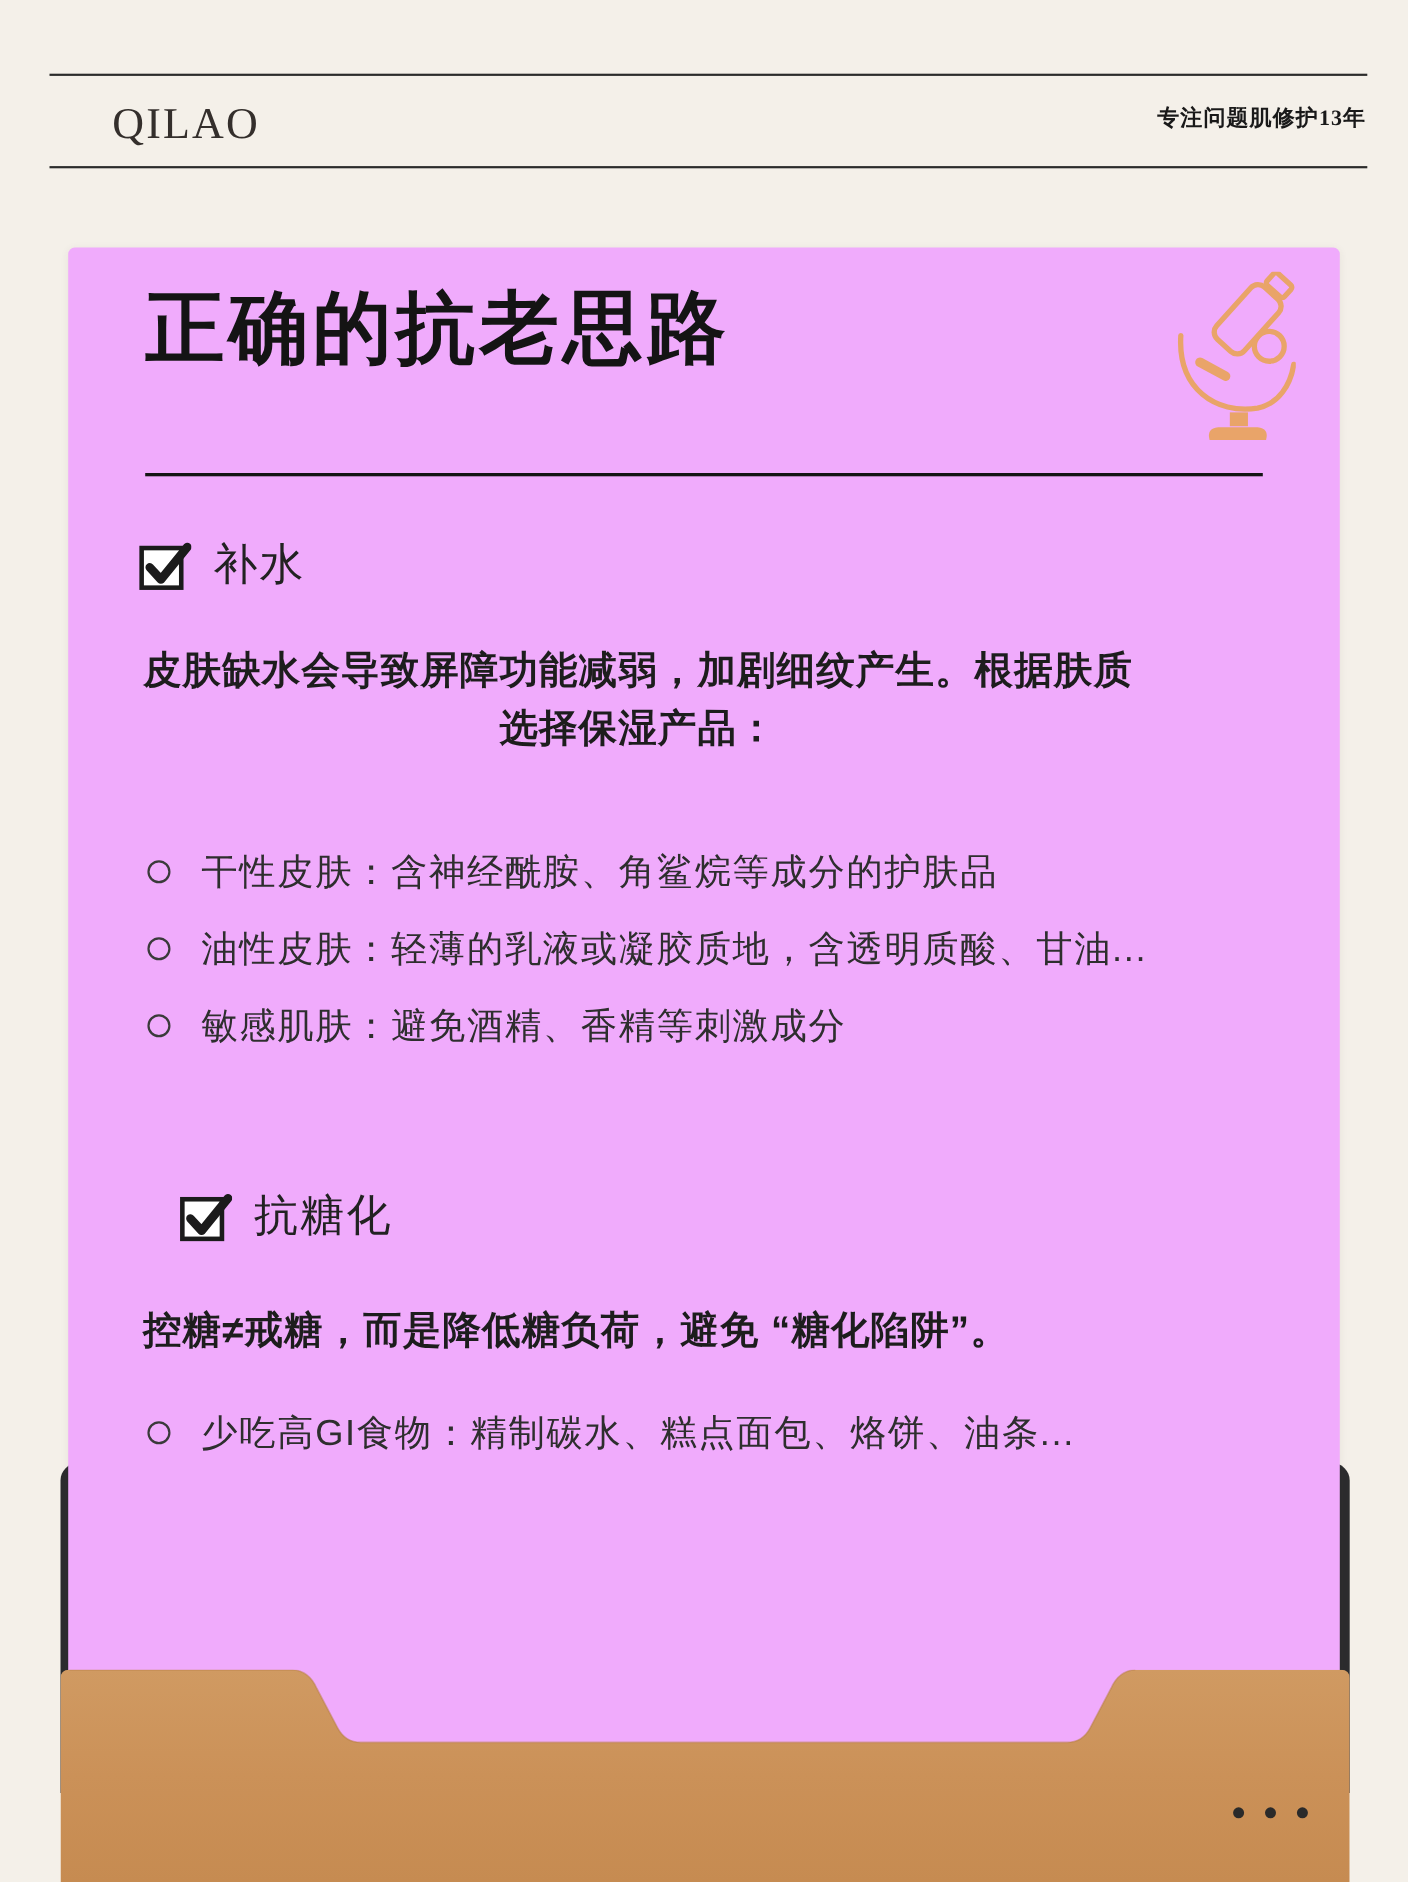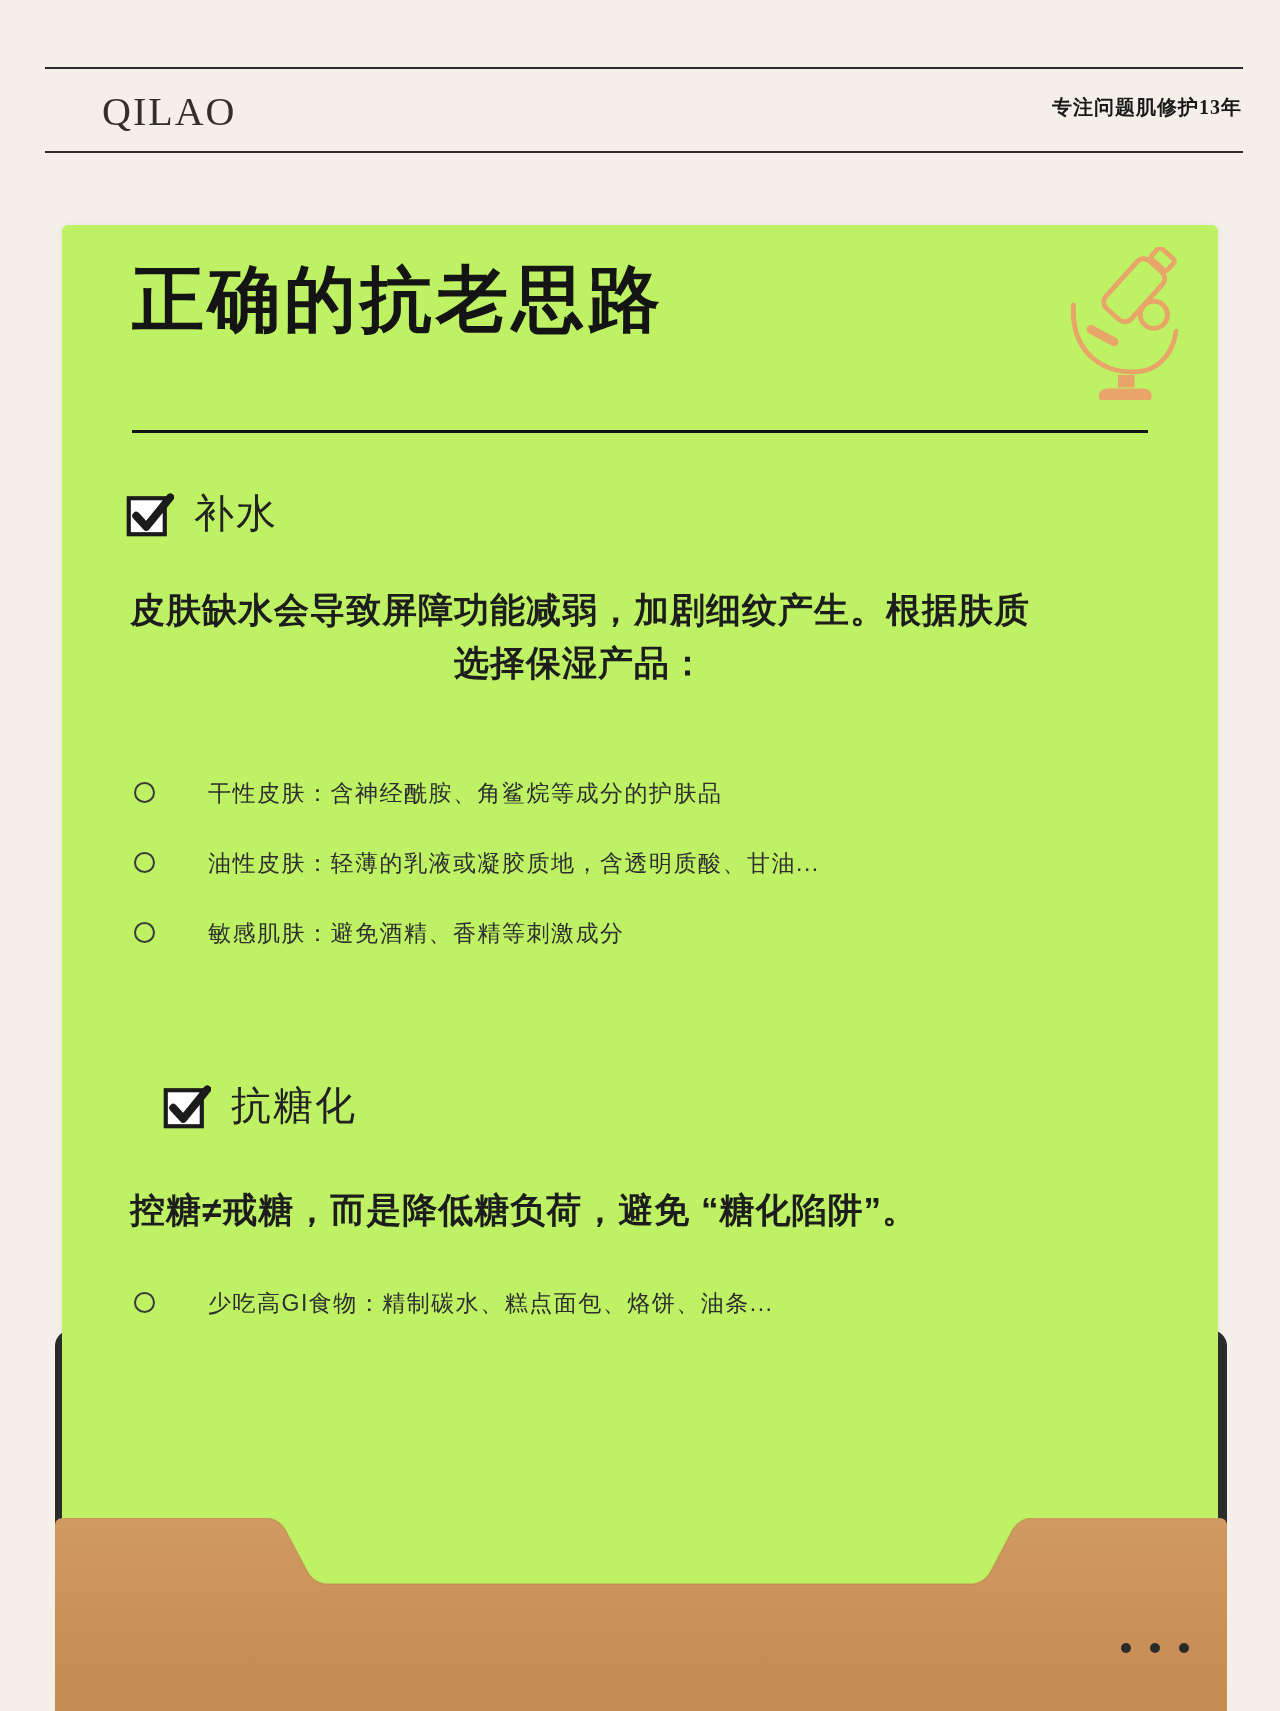--- a/index.html
+++ b/index.html
@@ -14,21 +14,21 @@
         font-size:40px; font-weight:500; letter-spacing:2px; color:#342f2c;margin-left:44px;}
   .tagline{position:absolute; right:38px; top:94px; font-family:"Liberation Serif", serif;
         font-size:20px; font-weight:700; color:#191919; letter-spacing:1px;}
 
   
   .dark-board{position:absolute; left:55px; top:1330px; width:1172px; height:300px;
         background:#2c2c2e; border-radius:16px 16px 0 0;}
 
   
   .card{position:absolute; left:62px; top:225px; width:1156px; height:1362px;
-        background:#bef264; border-radius:6px; box-shadow:0 2px 8px rgba(60,50,40,.07);}
+        background:#f0abfc; border-radius:6px; box-shadow:0 2px 8px rgba(60,50,40,.07);}
 
   .card-title{position:absolute; left:70px; top:36px; font-size:72px; font-weight:900;
         letter-spacing:4px; color:#141414; line-height:1.08;}
   .microscope{position:absolute; right:40px; top:22px; width:118px; height:155px;}
   .title-rule{position:absolute; left:70px; top:205px; width:1016px; height:3px; background:#141414;}
 
   .section-head{position:absolute; left:64px; display:flex; align-items:center; gap:20px;}
   .section-head .cb{width:48px; height:48px; flex:none;}
   .section-head .sec-label{font-size:40px; font-weight:500; color:#222; letter-spacing:2px; line-height:1.1;}
   .sec-1{top:264px;}
@@ -39,21 +39,21 @@
   .lead-1{top:358px;text-align:center;}
   .lead-2{top:958px; width:1030px;}
 
   .blist{position:absolute; left:72px; margin:0; padding:0; list-style:none;}
   .list-1{top:548px;}
   .list-2{top:1058px;}
   .blist li{display:flex; align-items:flex-start; margin-bottom:30px;}
   .list-2 li{margin-bottom:32px;}
   .blist .ring{width:17px; height:17px; border:2.5px solid #3a3a3a; border-radius:50%;
         margin:9px 28px 0 0; flex:none; background:transparent;}
-  .blist .btext{font-size:23px; color:#2e2e2e; line-height:40px; letter-spacing:1.5px;margin-left:25px;}
+  .blist .btext{font-size:33px; color:#2e2e2e; line-height:40px; letter-spacing:1.5px;}
 
   
   .kraft{position:absolute; left:55px; top:1518px; width:1172px; height:193px;}
 
   
   .dots{position:absolute; left:1121px; top:1643px; display:flex; gap:19px;}
   .dots span{width:10px; height:10px; border-radius:50%; background:#2a2a2a; display:block;}
 </style>
 </head>
 <body>

